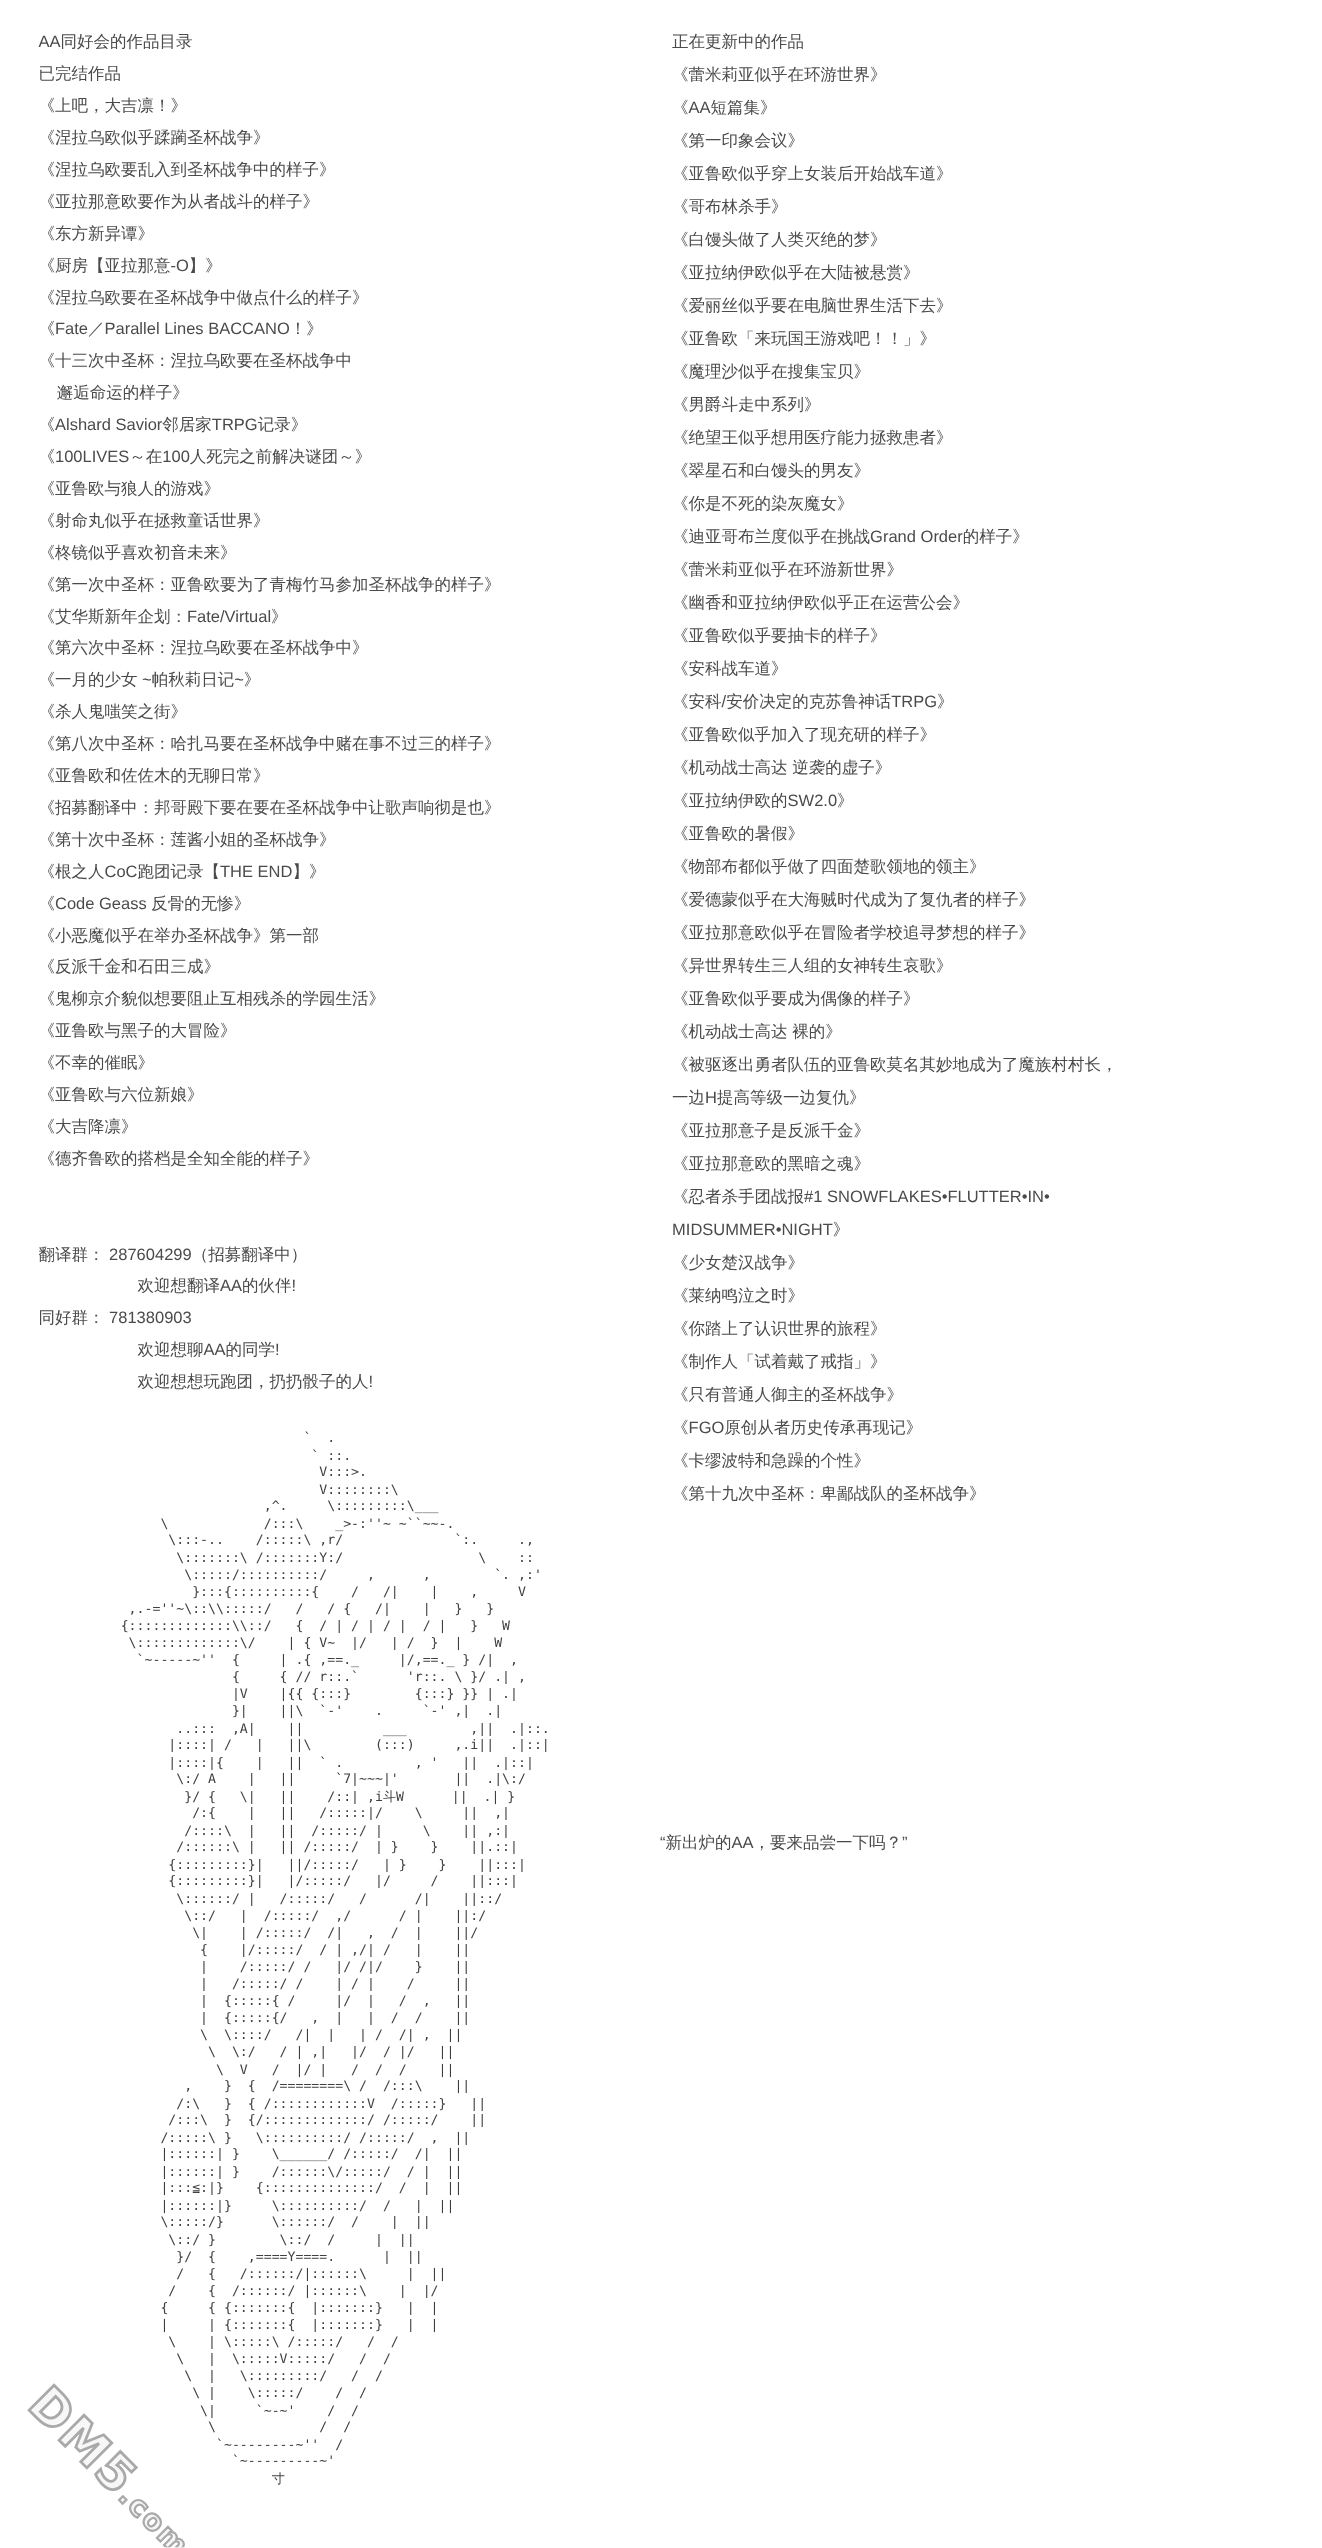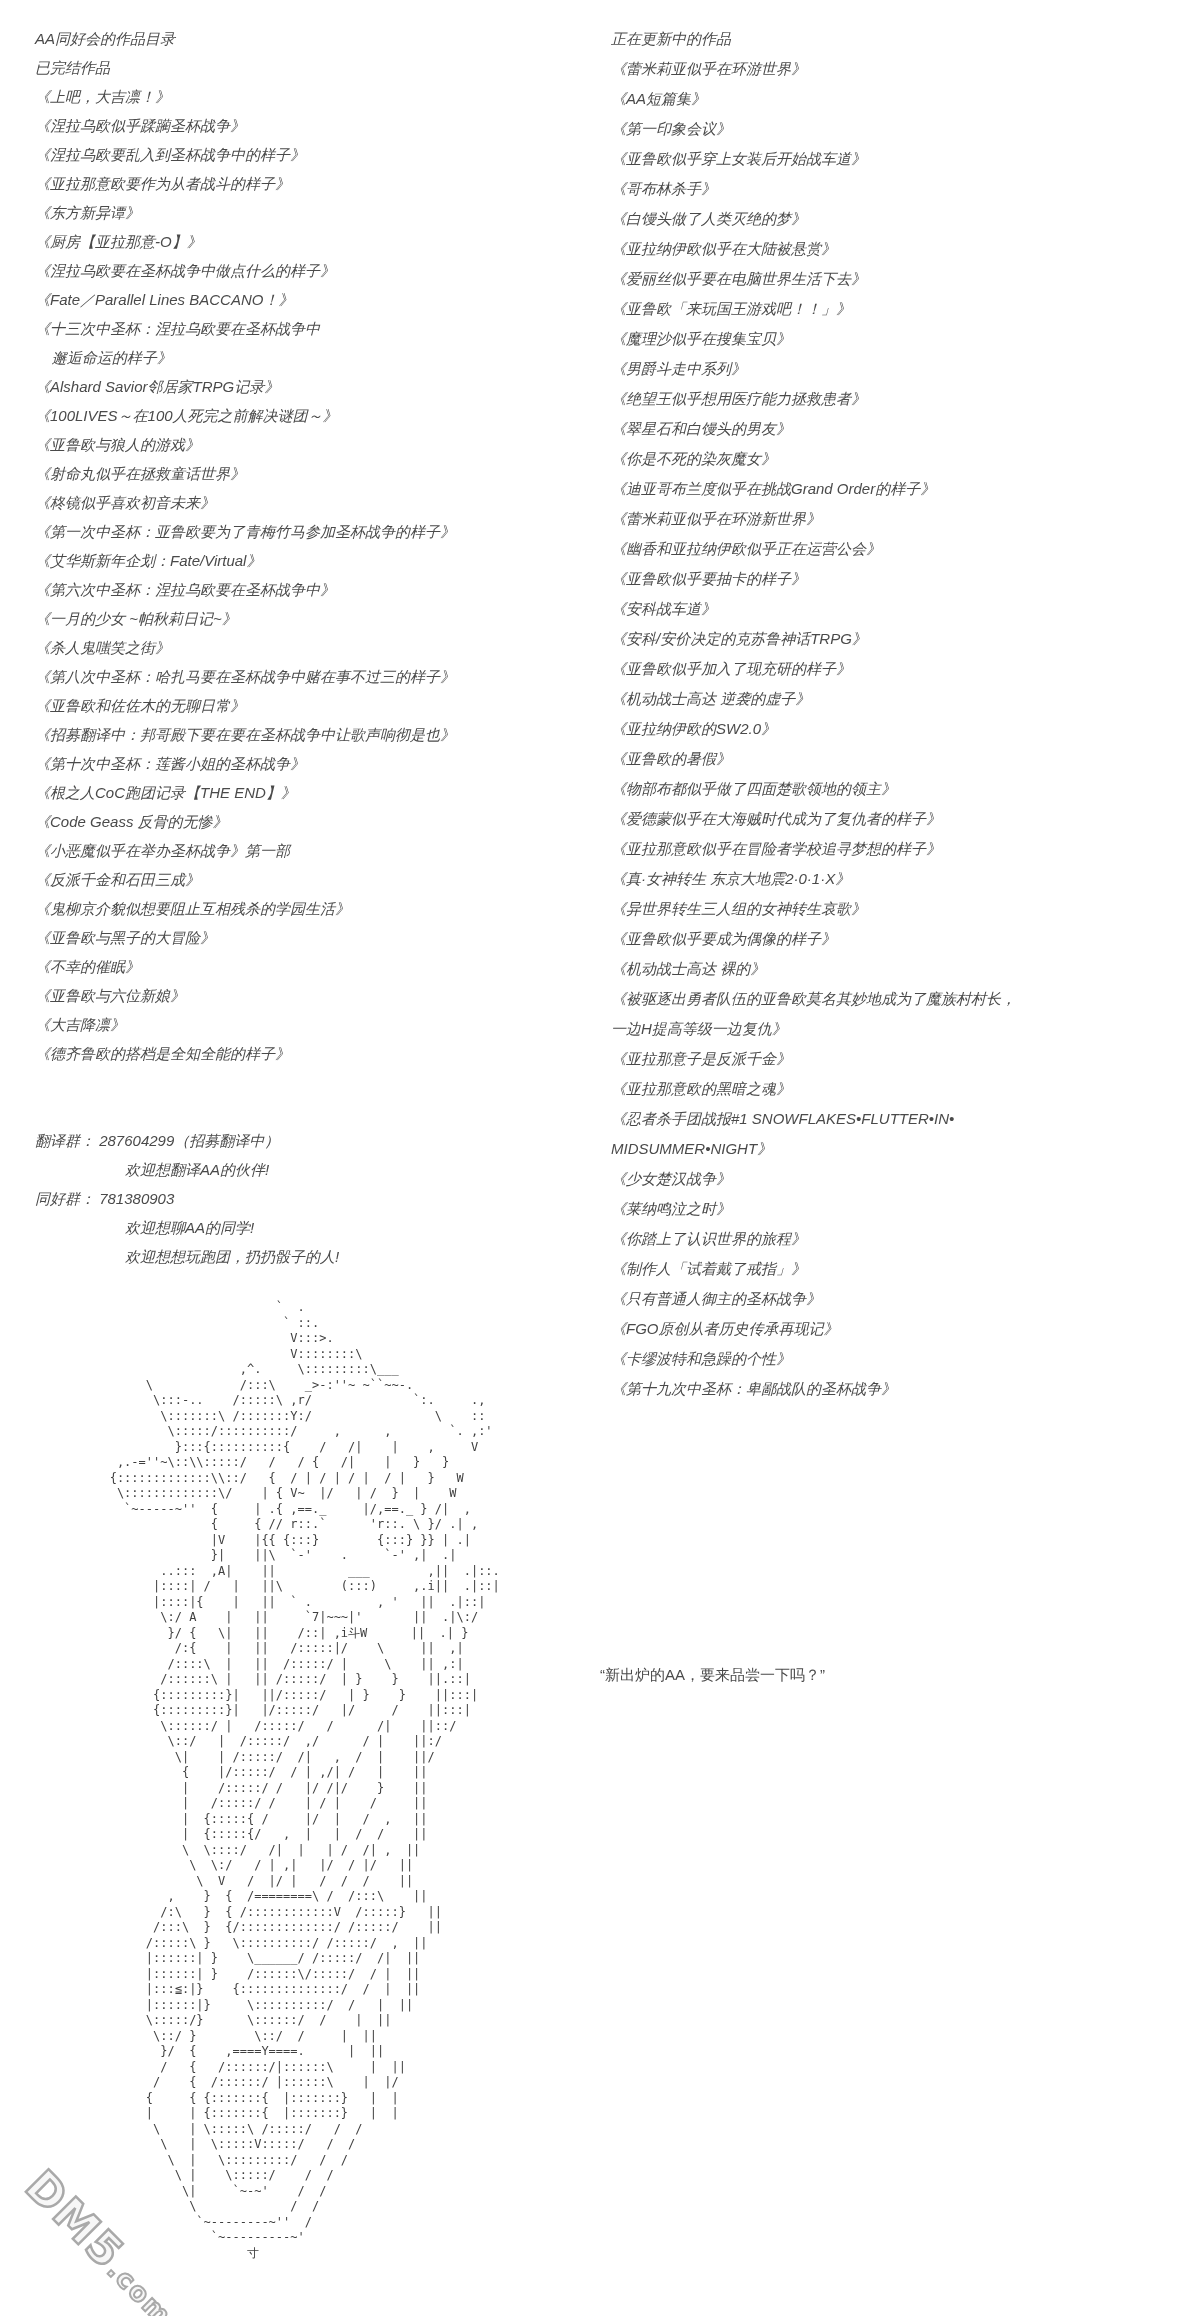--- a/index.html
+++ b/index.html
@@ -1,20 +1,20 @@
 <!DOCTYPE html>
 <html><head>
 <meta charset="utf-8">
 <style>
   html,body { margin:0; padding:0; background:#ffffff; }
   .canvas {
     position:relative; width:1202px; height:2316px; background:#ffffff;
     overflow:hidden; font-family:"Liberation Sans", sans-serif; color:#4a4a4a;
   }
-  .col { position:absolute;font-style:italic; }
+  .col { position:absolute; }
   .left-col  { left:35px;  top:24px; width:450px; }
   .right-col { left:578px; top:24px; width:470px;margin-left:33px; }
   .line  { height:29px; line-height:29px; font-size:15px; white-space:pre; }
   .right-col .line { height:30px; line-height:30px; }
   .note  { padding-left:90px; }
   .spacer2 { height:58px; }
   .quote {
     position:absolute; left:600px; top:1666px; font-size:15px;
     color:#4a4a4a; white-space:pre;
   }
@@ -109,21 +109,20 @@
         <div class="line">《亚鲁欧似乎要抽卡的样子》</div>
         <div class="line">《安科战车道》</div>
         <div class="line">《安科/安价决定的克苏鲁神话TRPG》</div>
         <div class="line">《亚鲁欧似乎加入了现充研的样子》</div>
         <div class="line">《机动战士高达 逆袭的虚子》</div>
         <div class="line">《亚拉纳伊欧的SW2.0》</div>
         <div class="line">《亚鲁欧的暑假》</div>
         <div class="line">《物部布都似乎做了四面楚歌领地的领主》</div>
         <div class="line">《爱德蒙似乎在大海贼时代成为了复仇者的样子》</div>
         <div class="line">《亚拉那意欧似乎在冒险者学校追寻梦想的样子》</div>
-        <div class="line">《真·女神转生 东京大地震2·0·1·X》</div>
         <div class="line">《异世界转生三人组的女神转生哀歌》</div>
         <div class="line">《亚鲁欧似乎要成为偶像的样子》</div>
         <div class="line">《机动战士高达 裸的》</div>
         <div class="line">《被驱逐出勇者队伍的亚鲁欧莫名其妙地成为了魔族村村长，</div>
         <div class="line">一边H提高等级一边复仇》</div>
         <div class="line">《亚拉那意子是反派千金》</div>
         <div class="line">《亚拉那意欧的黑暗之魂》</div>
         <div class="line">《忍者杀手团战报#1 SNOWFLAKES•FLUTTER•IN•</div>
         <div class="line">MIDSUMMER•NIGHT》</div>
         <div class="line">《少女楚汉战争》</div>

